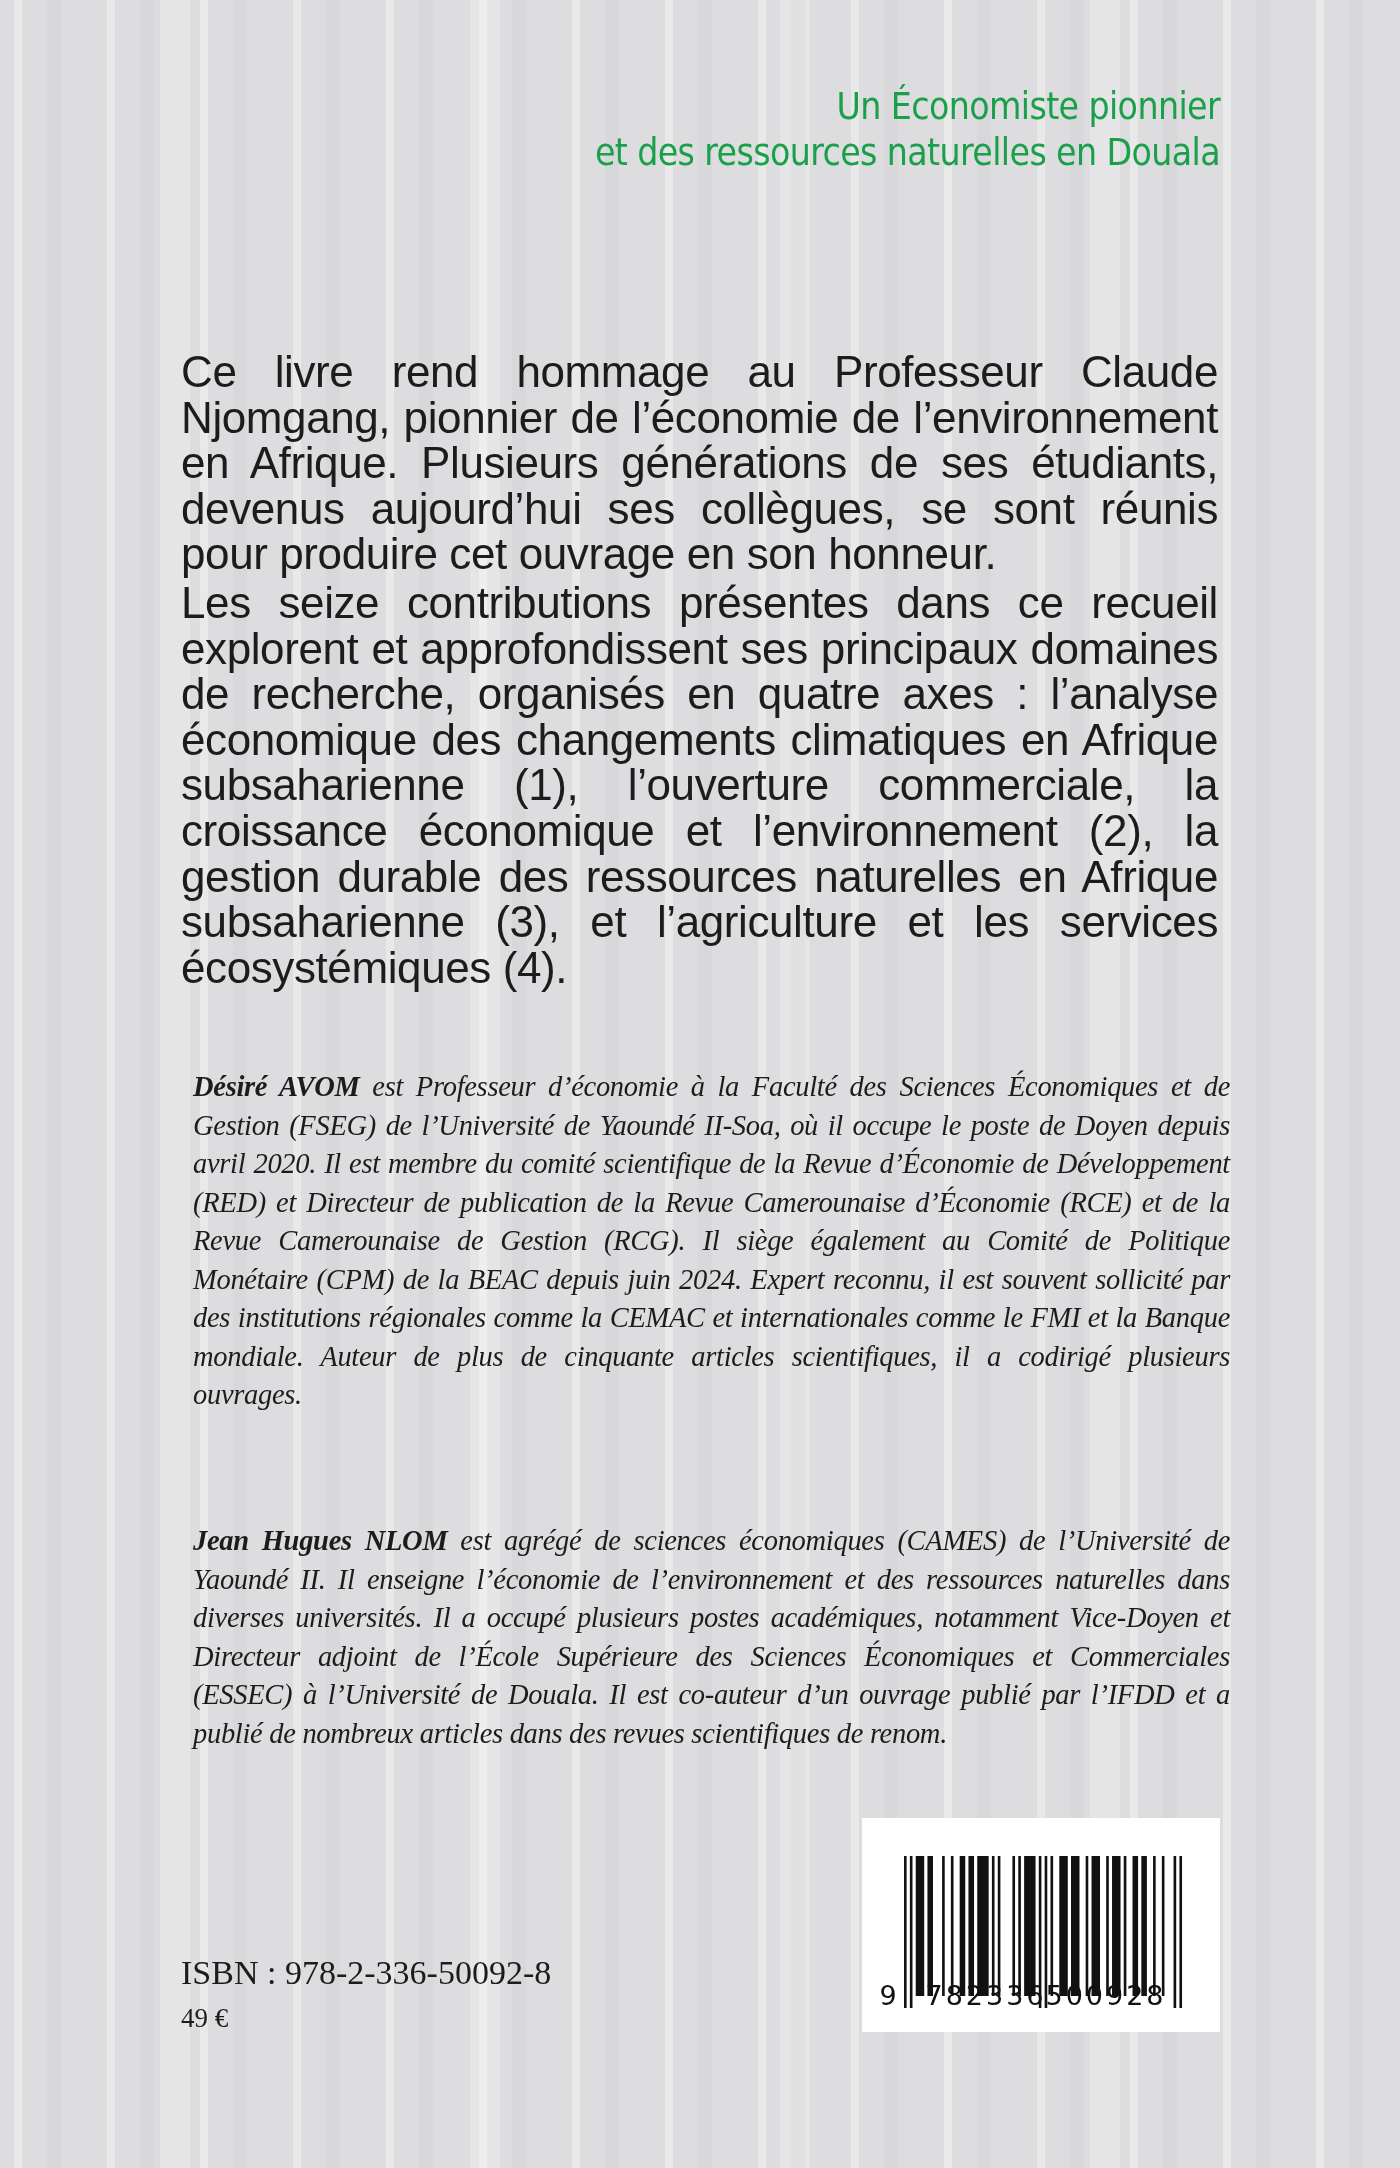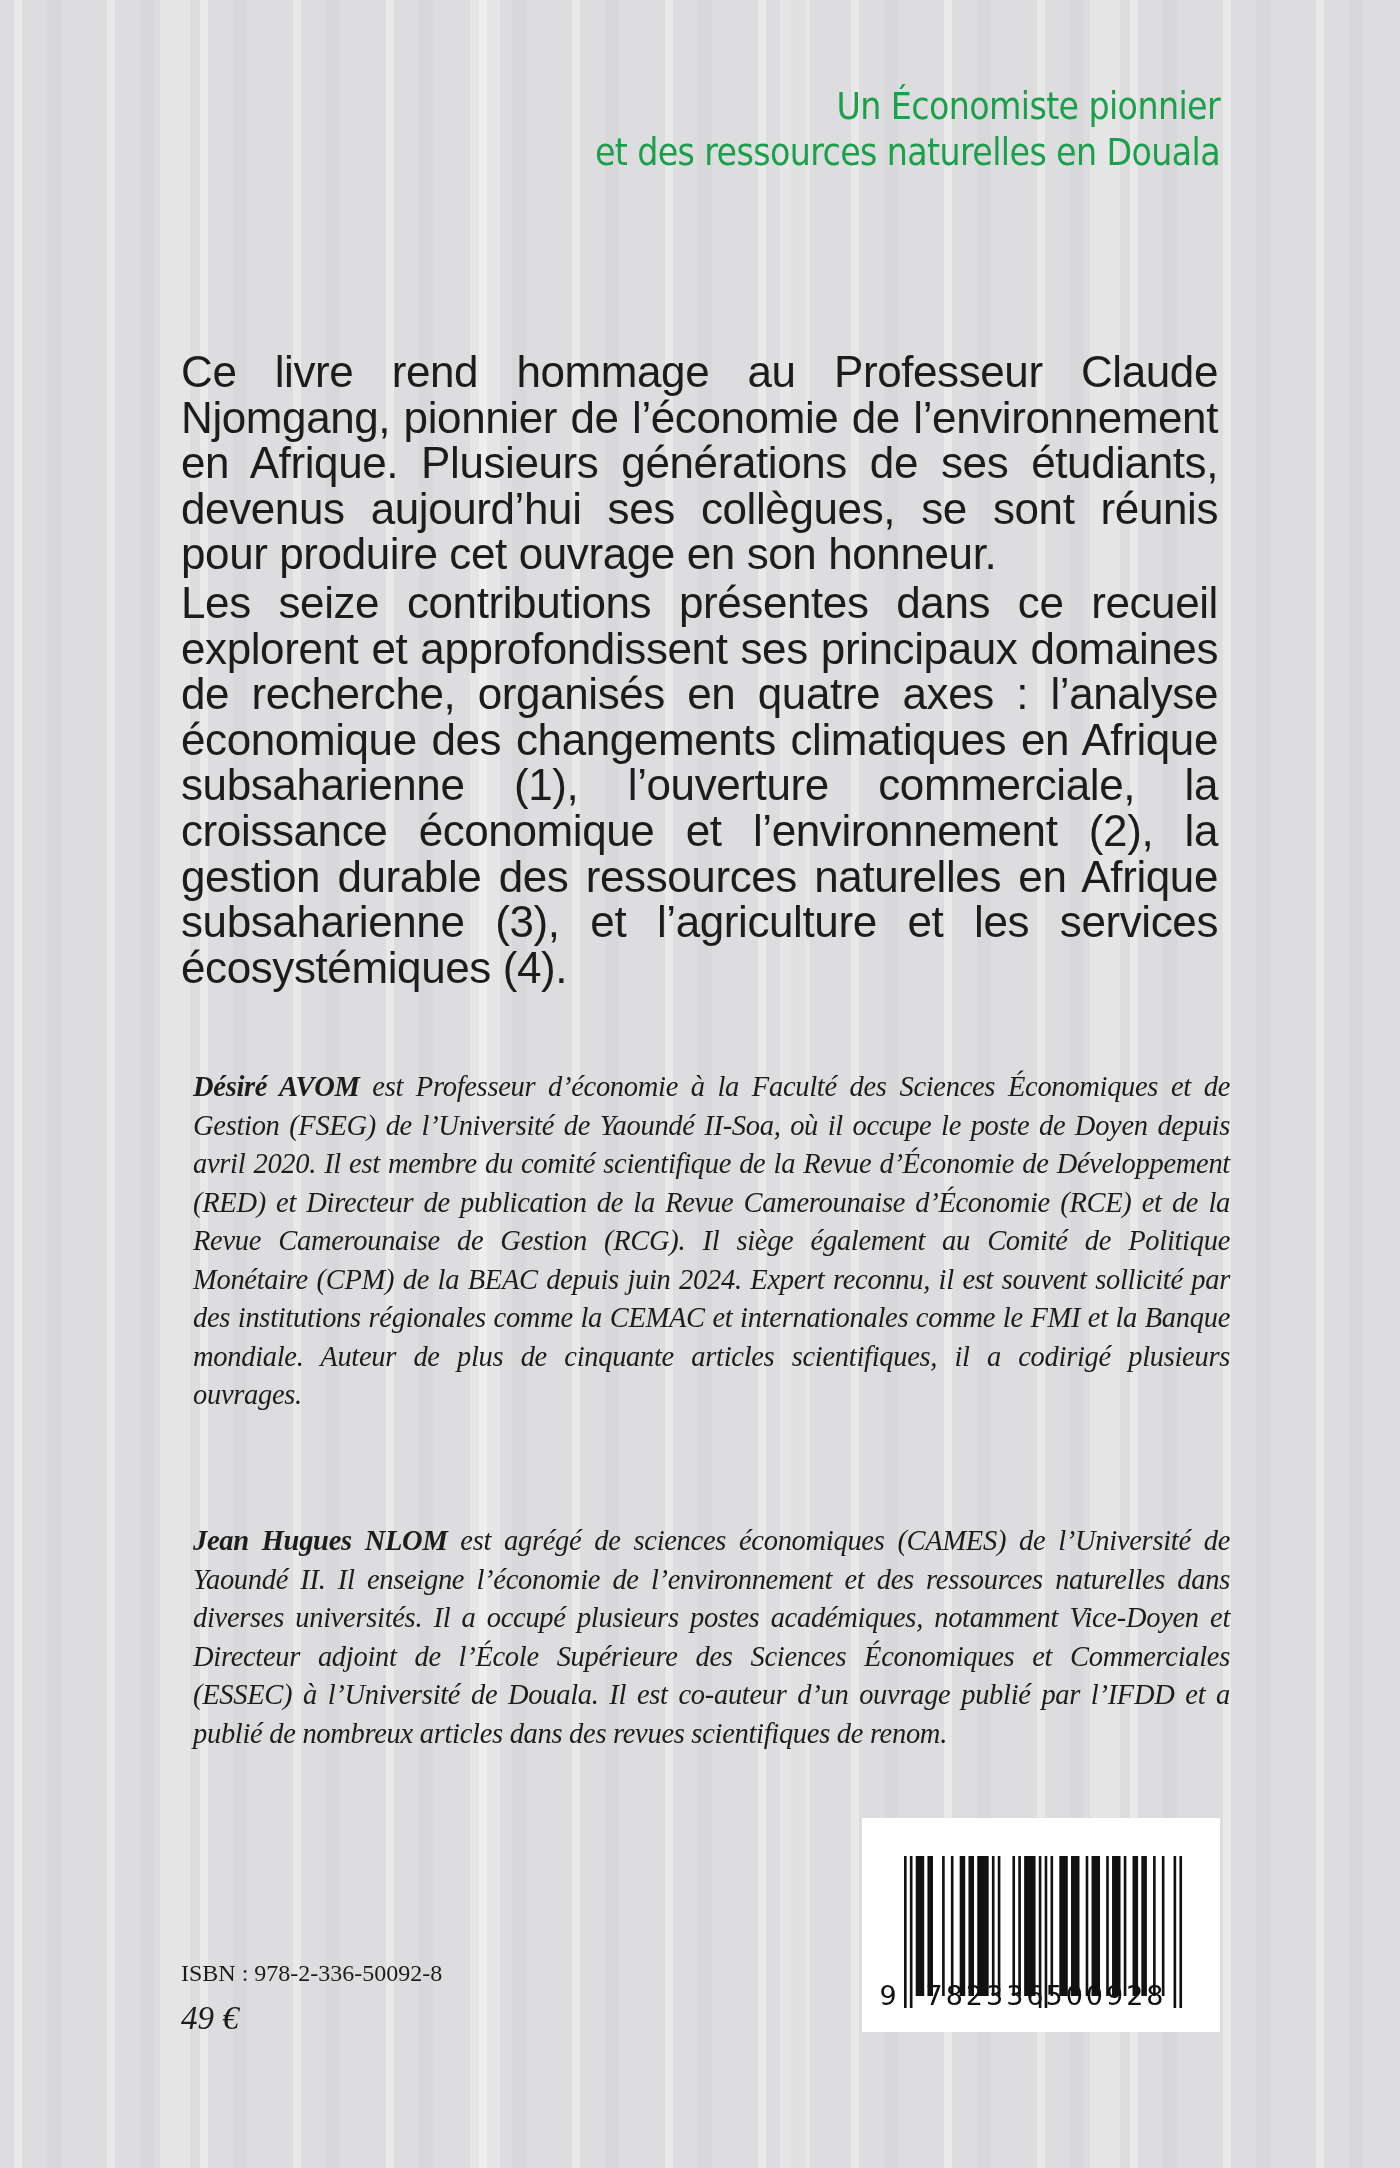--- a/index.html
+++ b/index.html
@@ -78,25 +78,25 @@
       letter-spacing: -0.3px;
     }
     .bio-1 { top: 1056px; }
     .bio-2 { top: 1510px; }
     .bio .author-name { font-weight: bold; }
 
     .isbn-line, .price-line {
       position: absolute;
       left: 181px;
       font-family: "Liberation Serif", "DejaVu Serif", serif;
-      font-size: 24px;
+      font-size: 34px;
       line-height: 40px;
     }
     .isbn-line { top: 1953px; }
-    .price-line { top: 1998px; font-size: 33px; font-style: italic; }
+    .price-line { top: 1998px; font-size: 27px; }
 
     .barcode-box {
       position: absolute;
       left: 862px;
       top: 1818px;
       width: 358px;
       height: 214px;
       background: #ffffff;
     }
     .barcode-box svg {

